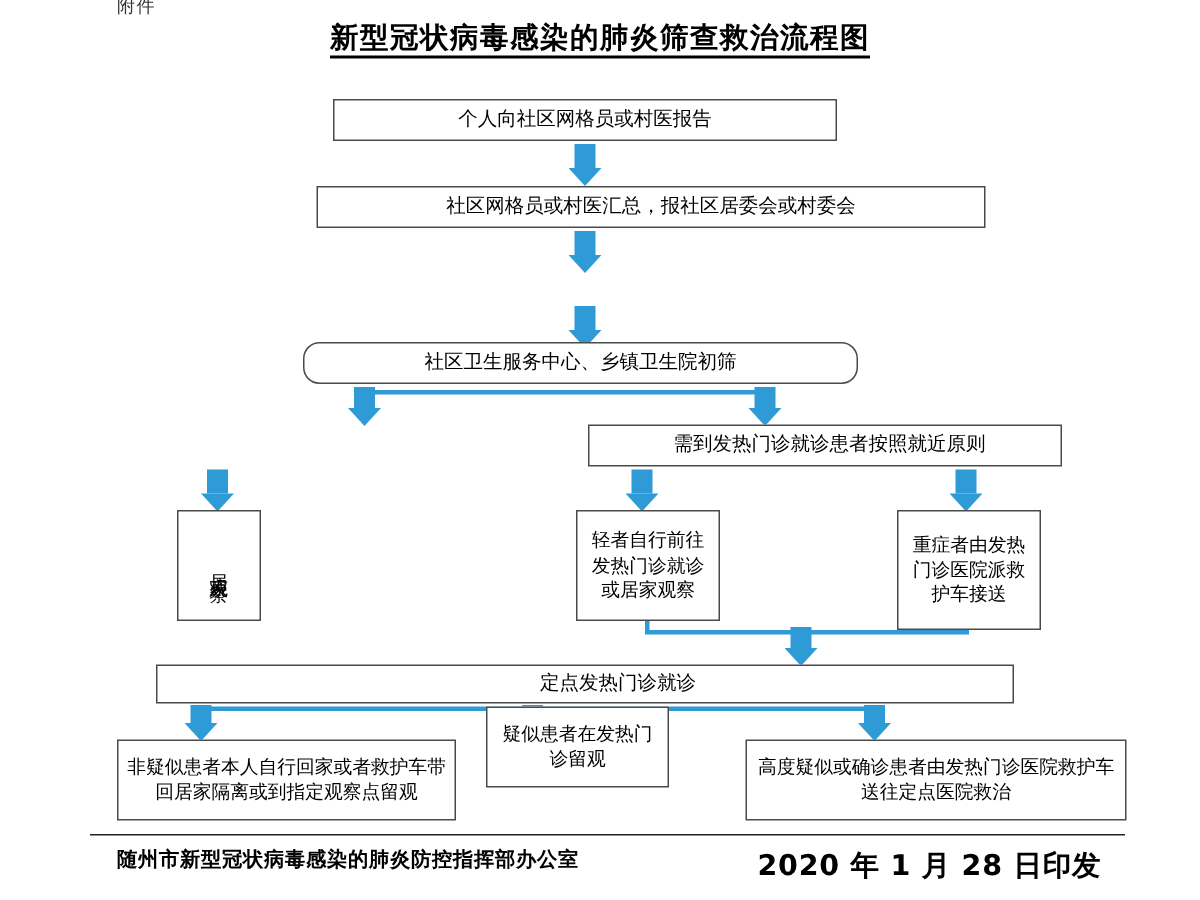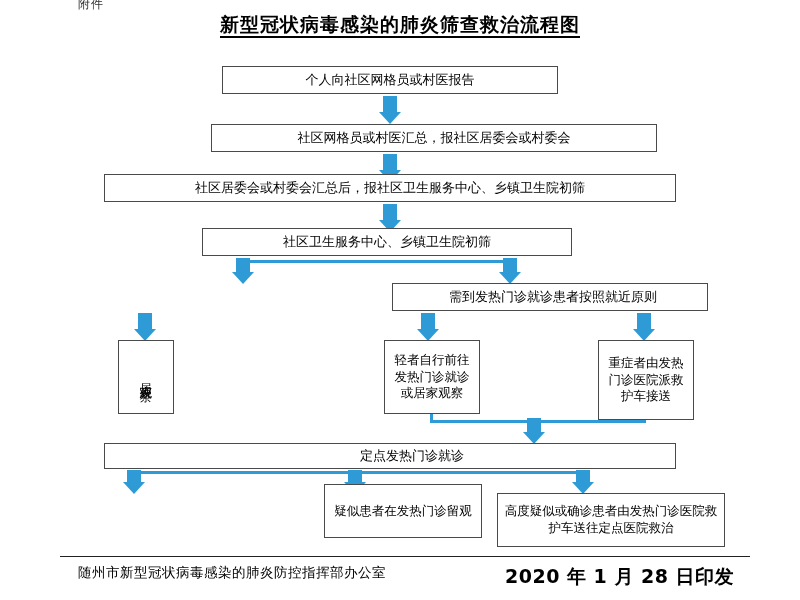--- a/index.html
+++ b/index.html
@@ -91,21 +91,21 @@
     top: 556px;
     width: 690px;
     height: 1px;
     background: #222;
   }
   .footer-left {
     position: absolute;
     left: 78px;
     top: 564px;
     font-size: 13.5px;
-    font-weight: normal;
+    font-weight: bold;
     color: #000;
     letter-spacing: 0.5px;
   }
   .footer-right {
     position: absolute;
     left: 505px;
     top: 564px;
     font-size: 19px;
     font-weight: bold;
     color: #000;
@@ -134,28 +134,27 @@
     <div class="head"></div>
   </div>
 
   <div class="box" style="left:167px; top:124px; width:446px; height:28px;margin-left:44px;">社区网格员或村医汇总，报社区居委会或村委会</div>
 
   <div class="arrow" style="left:372px; top:154px; width:36px; height:28px;">
     <div class="shaft" style="width:14px; height:16px;"></div>
     <div class="head"></div>
   </div>
 
-  <div class="box" style="left:104px; top:174px; width:572px; height:28px;">社区居委会或村委会汇总后，报社区卫生服务中心、乡镇卫生院初筛</div>
 
   <div class="arrow" style="left:372px; top:204px; width:36px; height:28px;">
     <div class="shaft" style="width:14px; height:16px;"></div>
     <div class="head"></div>
   </div>
 
-  <div class="box" style="left:202px; top:228px; width:370px; height:28px;">社区卫生服务中心、乡镇卫生院初筛</div>
+  <div class="box" style="left:202px; top:228px; width:370px; height:28px;border-radius:11px;">社区卫生服务中心、乡镇卫生院初筛</div>
 
   <div class="connector" style="left:240px; top:260px; width:272px; height:3px;"></div>
 
   <div class="arrow" style="left:225px; top:258px; width:36px; height:26px;">
     <div class="shaft" style="width:14px; height:14px;"></div>
     <div class="head"></div>
   </div>
 
   <div class="arrow" style="left:492px; top:258px; width:36px; height:26px;">
     <div class="shaft" style="width:14px; height:14px;"></div>
@@ -208,22 +207,23 @@
   <div class="arrow" style="left:337px; top:470px; width:36px; height:24px;">
     <div class="shaft" style="width:14px; height:12px;"></div>
     <div class="head"></div>
   </div>
 
   <div class="arrow" style="left:565px; top:470px; width:36px; height:24px;">
     <div class="shaft" style="width:14px; height:12px;"></div>
     <div class="head"></div>
   </div>
 
-
-  <div class="box small" style="left:324px; top:484px; width:158px; height:54px;">疑似患者在发热门诊留观</div>
-
-  <div class="box small" style="left:497px; top:493px; width:228px; height:54px;">高度疑似或确诊患者由发热门诊医院救护车送往定点医院救治</div>
+  <div class="box small" style="left:78px; top:493px; width:226px; height:54px;">非疑似患者本人自行回家或者救护车带回居家隔离或到指定观察点留观</div>
+
+  <div class="box small" style="left:324px; top:471px; width:122px; height:54px;">疑似患者在发热门诊留观</div>
+
+  <div class="box small" style="left:497px; top:493px; width:254px; height:54px;">高度疑似或确诊患者由发热门诊医院救护车送往定点医院救治</div>
 
   <div class="footer-rule"></div>
   <div class="footer-left">随州市新型冠状病毒感染的肺炎防控指挥部办公室</div>
   <div class="footer-right">2020 年 1 月 28 日印发</div>
 
 </div>
 
 </body></html>

